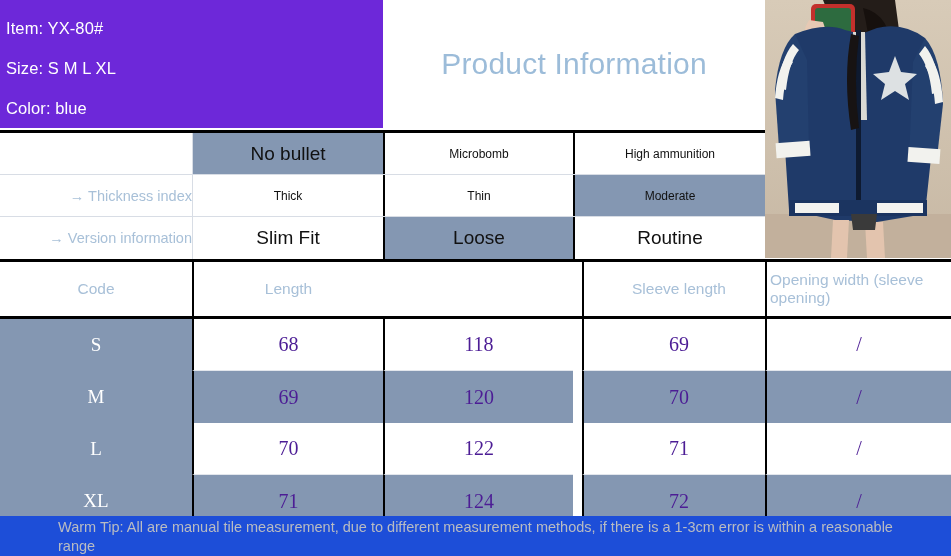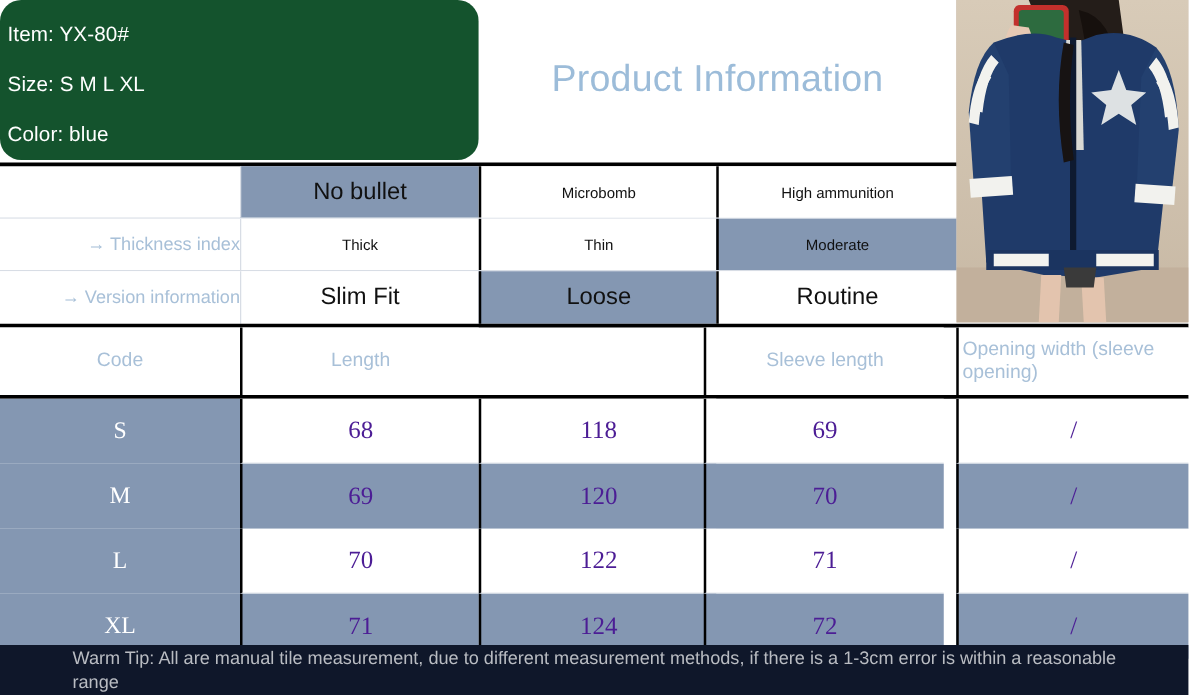--- a/index.html
+++ b/index.html
@@ -21,24 +21,23 @@
   
   .top-band {
     position: absolute;
     left: 0; top: 0;
     width: 951px; height: 130px;
   }
   .spec-block {
     position: absolute;
     left: 0; top: 0;
     width: 383px; height: 128px;
-    background: #14532d;
+    background: #6d28d9;
     box-sizing: border-box;
     padding: 8px 0 0 6px;
-    border-radius: 17px;
   }
   .spec-line {
     color: #ffffff;
     font-size: 16.5px;
     line-height: 20px;
     letter-spacing: 0.1px;
     height: 40px;
     display: flex;
     align-items: center;
   }
@@ -136,21 +135,21 @@
     color: #a8c0d8;
     font-size: 15.5px;
     line-height: 18px;
     box-sizing: border-box;
     background: #ffffff;
     padding: 0 2px;
   }
   .c0 { left: 0;    width: 192px; }
   .c1 { left: 192px; width: 191px; border-left: 2px solid #000000; }
   .c2 { left: 383px; width: 190px; border-left: 2px solid #000000; }
-  .c3 { left: 563px; width: 192px; border-left: 2px solid #000000; }
+  .c3 { left: 582px; width: 192px; border-left: 2px solid #000000; }
   .c4 { left: 765px; width: 186px; border-left: 2px solid #000000; }
   .hcell.c4 { justify-content: flex-start; text-align: left; padding-left: 3px; }
 
   .size-row {
     position: relative;
     height: 52px;
     width: 951px;
   }
   .dcell {
     position: absolute;
@@ -174,21 +173,21 @@
     font-family: Liberation Serif, serif;
     font-size: 20px;
   }
   .size-row.shaded .dcell { background: #8497b2; border-bottom: none; }
 
   
   .footer {
     position: absolute;
     left: 0; top: 516px;
     width: 951px; height: 40px;
-    background: #0f172a;
+    background: #1d4ed8;
     box-sizing: border-box;
   }
   .footer-text {
     position: absolute;
     left: 58px; top: 2px;
     width: 860px;
     color: #b9bcc2;
     font-size: 14.5px;
     line-height: 19px;
   }

